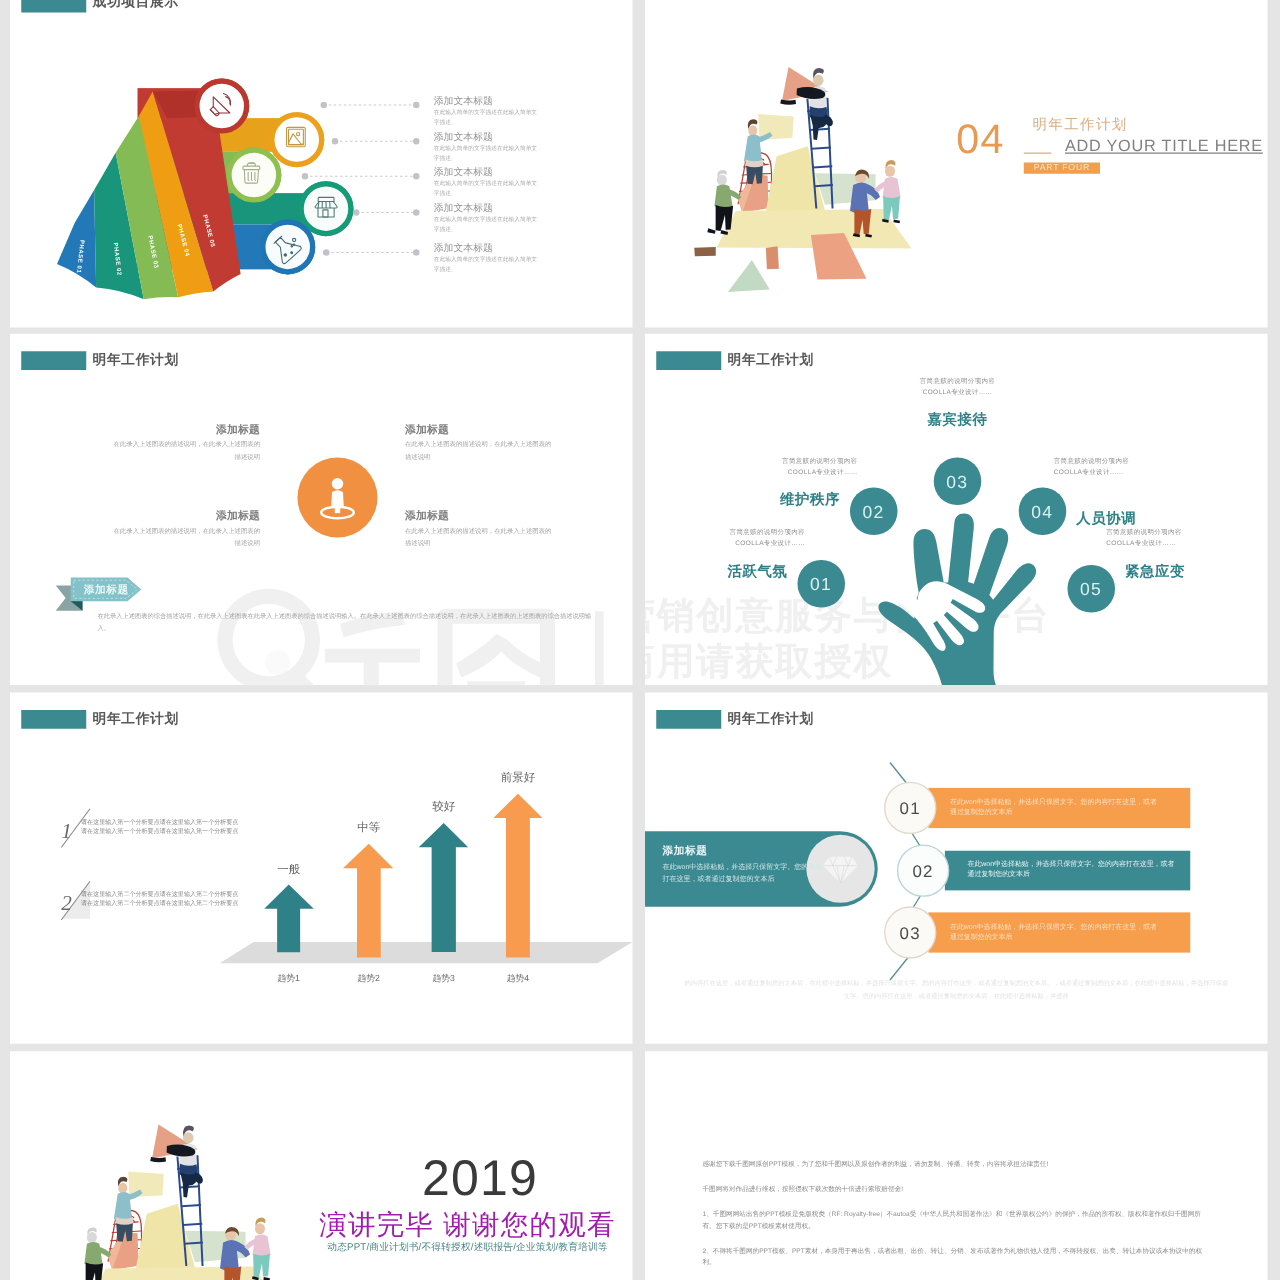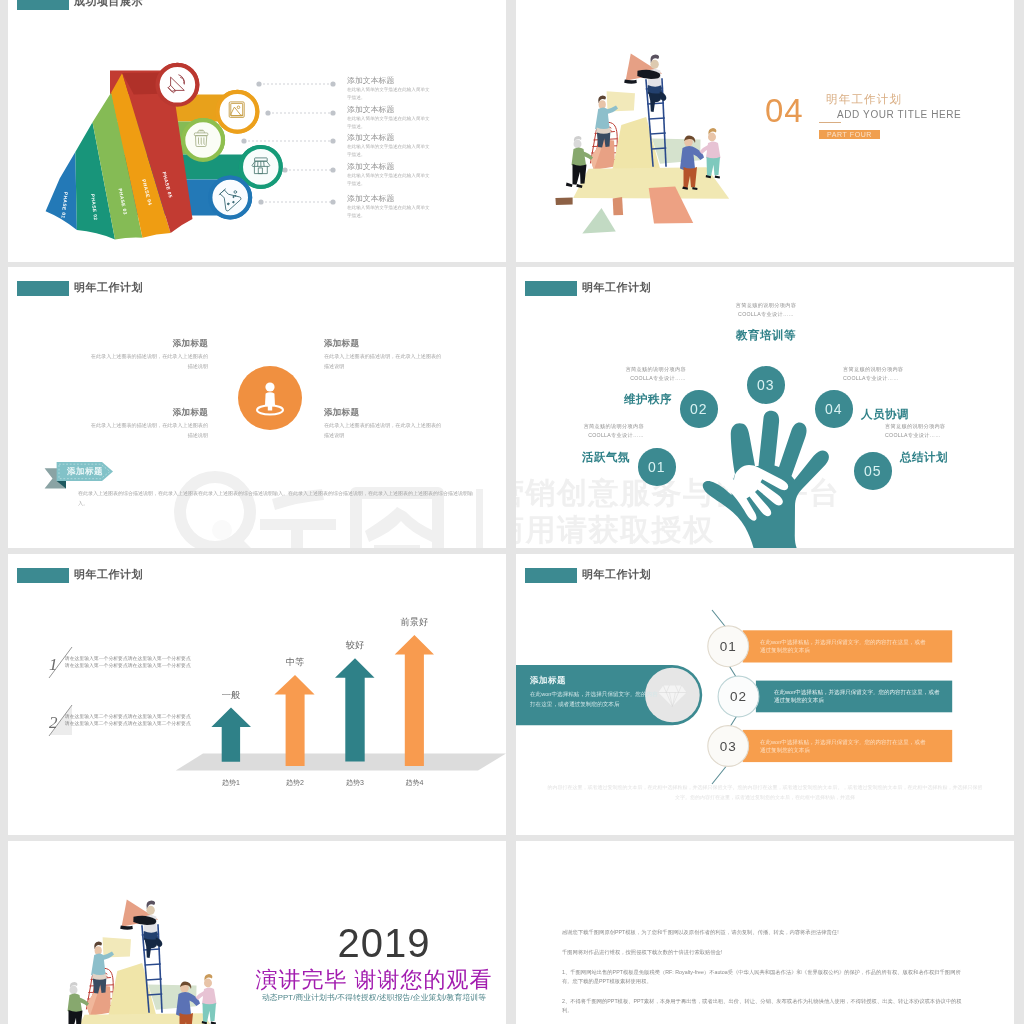--- a/index.html
+++ b/index.html
@@ -19,21 +19,21 @@
   
   .s1list{left:339px;top:95px;width:150px;}
   .s1item{position:absolute;left:0;width:150px;}
   .s1t{font-size:7.9px;color:#939393;letter-spacing:0;line-height:9px;}
   .s1d{font-size:4.6px;color:#acacac;line-height:8px;margin-top:1px;width:84px;}
 
   
   .s2num{left:249px;top:115px;font-size:33px;color:#e79a52;letter-spacing:1px;line-height:30px;}
   .s2title{left:310px;top:111px;font-size:11.5px;color:#d9ad82;letter-spacing:1.2px;}
   .s2rule{left:303px;top:141px;width:22px;height:1.4px;background:#d9ad82;}
-  .s2sub{left:321px;top:128px;font-size:10px;color:#808080;letter-spacing:.6px;}
+  .s2sub{left:336px;top:128px;font-size:13px;color:#808080;letter-spacing:.6px;text-decoration:underline;}
   .s2badge{left:303px;top:149px;width:61px;height:9px;background:#f09f4f;color:#fbe2cb;font-size:7px;letter-spacing:.6px;text-align:center;line-height:9.5px;}
 
   
   .s3q{width:118px;}
   .s3t{font-size:8.6px;color:#7e7e7e;font-weight:bold;letter-spacing:.2px;}
   .s3d{font-size:5.1px;color:#a3a3a3;line-height:9.6px;margin-top:2px;}
   .s3q-tl{left:82px;top:71px;text-align:right;}
   .s3q-bl{left:82px;top:140px;text-align:right;}
   .s3q-tr{left:316px;top:71px;text-align:left;}
   .s3q-br{left:316px;top:140px;text-align:left;}
@@ -401,23 +401,23 @@
                  L 56 53.2 C 50 50.2 43 50 38.5 54 C 34 58 32.5 60 32 66 Z"></path>
       </g>
     </svg>
     <div class="abs s4n" style="left:122px;top:181px">01</div>
     <div class="abs s4n" style="left:164px;top:123px">02</div>
     <div class="abs s4n" style="left:231px;top:99px">03</div>
     <div class="abs s4n" style="left:299px;top:123px">04</div>
     <div class="abs s4n" style="left:338px;top:185px">05</div>
     <div class="abs s4t" style="left:40px;top:183px;text-align:right;width:74px">活跃气氛</div>
     <div class="abs s4t" style="left:82px;top:125px;text-align:right;width:74px">维护秩序</div>
-    <div class="abs s4t" style="left:213px;top:61px;text-align:center;width:74px">教育培训等</div>
+    <div class="abs s4t" style="left:213px;top:61px;text-align:center;width:74px">嘉宾接待</div>
     <div class="abs s4t" style="left:345px;top:140px;text-align:left;width:74px">人员协调</div>
-    <div class="abs s4t" style="left:384px;top:183px;text-align:left;width:74px">总结计划</div>
+    <div class="abs s4t" style="left:384px;top:183px;text-align:left;width:74px">紧急应变</div>
     <div class="abs s4d" style="left:18px;top:155px;text-align:right;width:110px"><span>言简意赅的说明分项内容</span><br><span>COOLLA专业设计……</span></div>
     <div class="abs s4d" style="left:60px;top:98px;text-align:right;width:110px"><span>言简意赅的说明分项内容</span><br><span>COOLLA专业设计……</span></div>
     <div class="abs s4d" style="left:195px;top:34px;text-align:center;width:110px"><span>言简意赅的说明分项内容</span><br><span>COOLLA专业设计……</span></div>
     <div class="abs s4d" style="left:327px;top:98px;text-align:left;width:110px"><span>言简意赅的说明分项内容</span><br><span>COOLLA专业设计……</span></div>
     <div class="abs s4d" style="left:369px;top:155px;text-align:left;width:110px"><span>言简意赅的说明分项内容</span><br><span>COOLLA专业设计……</span></div>
   </div>
 
   <div class="slide c0 r2">
     <div class="hdr-bar"></div>
     <div class="hdr-t">明年工作计划</div>

